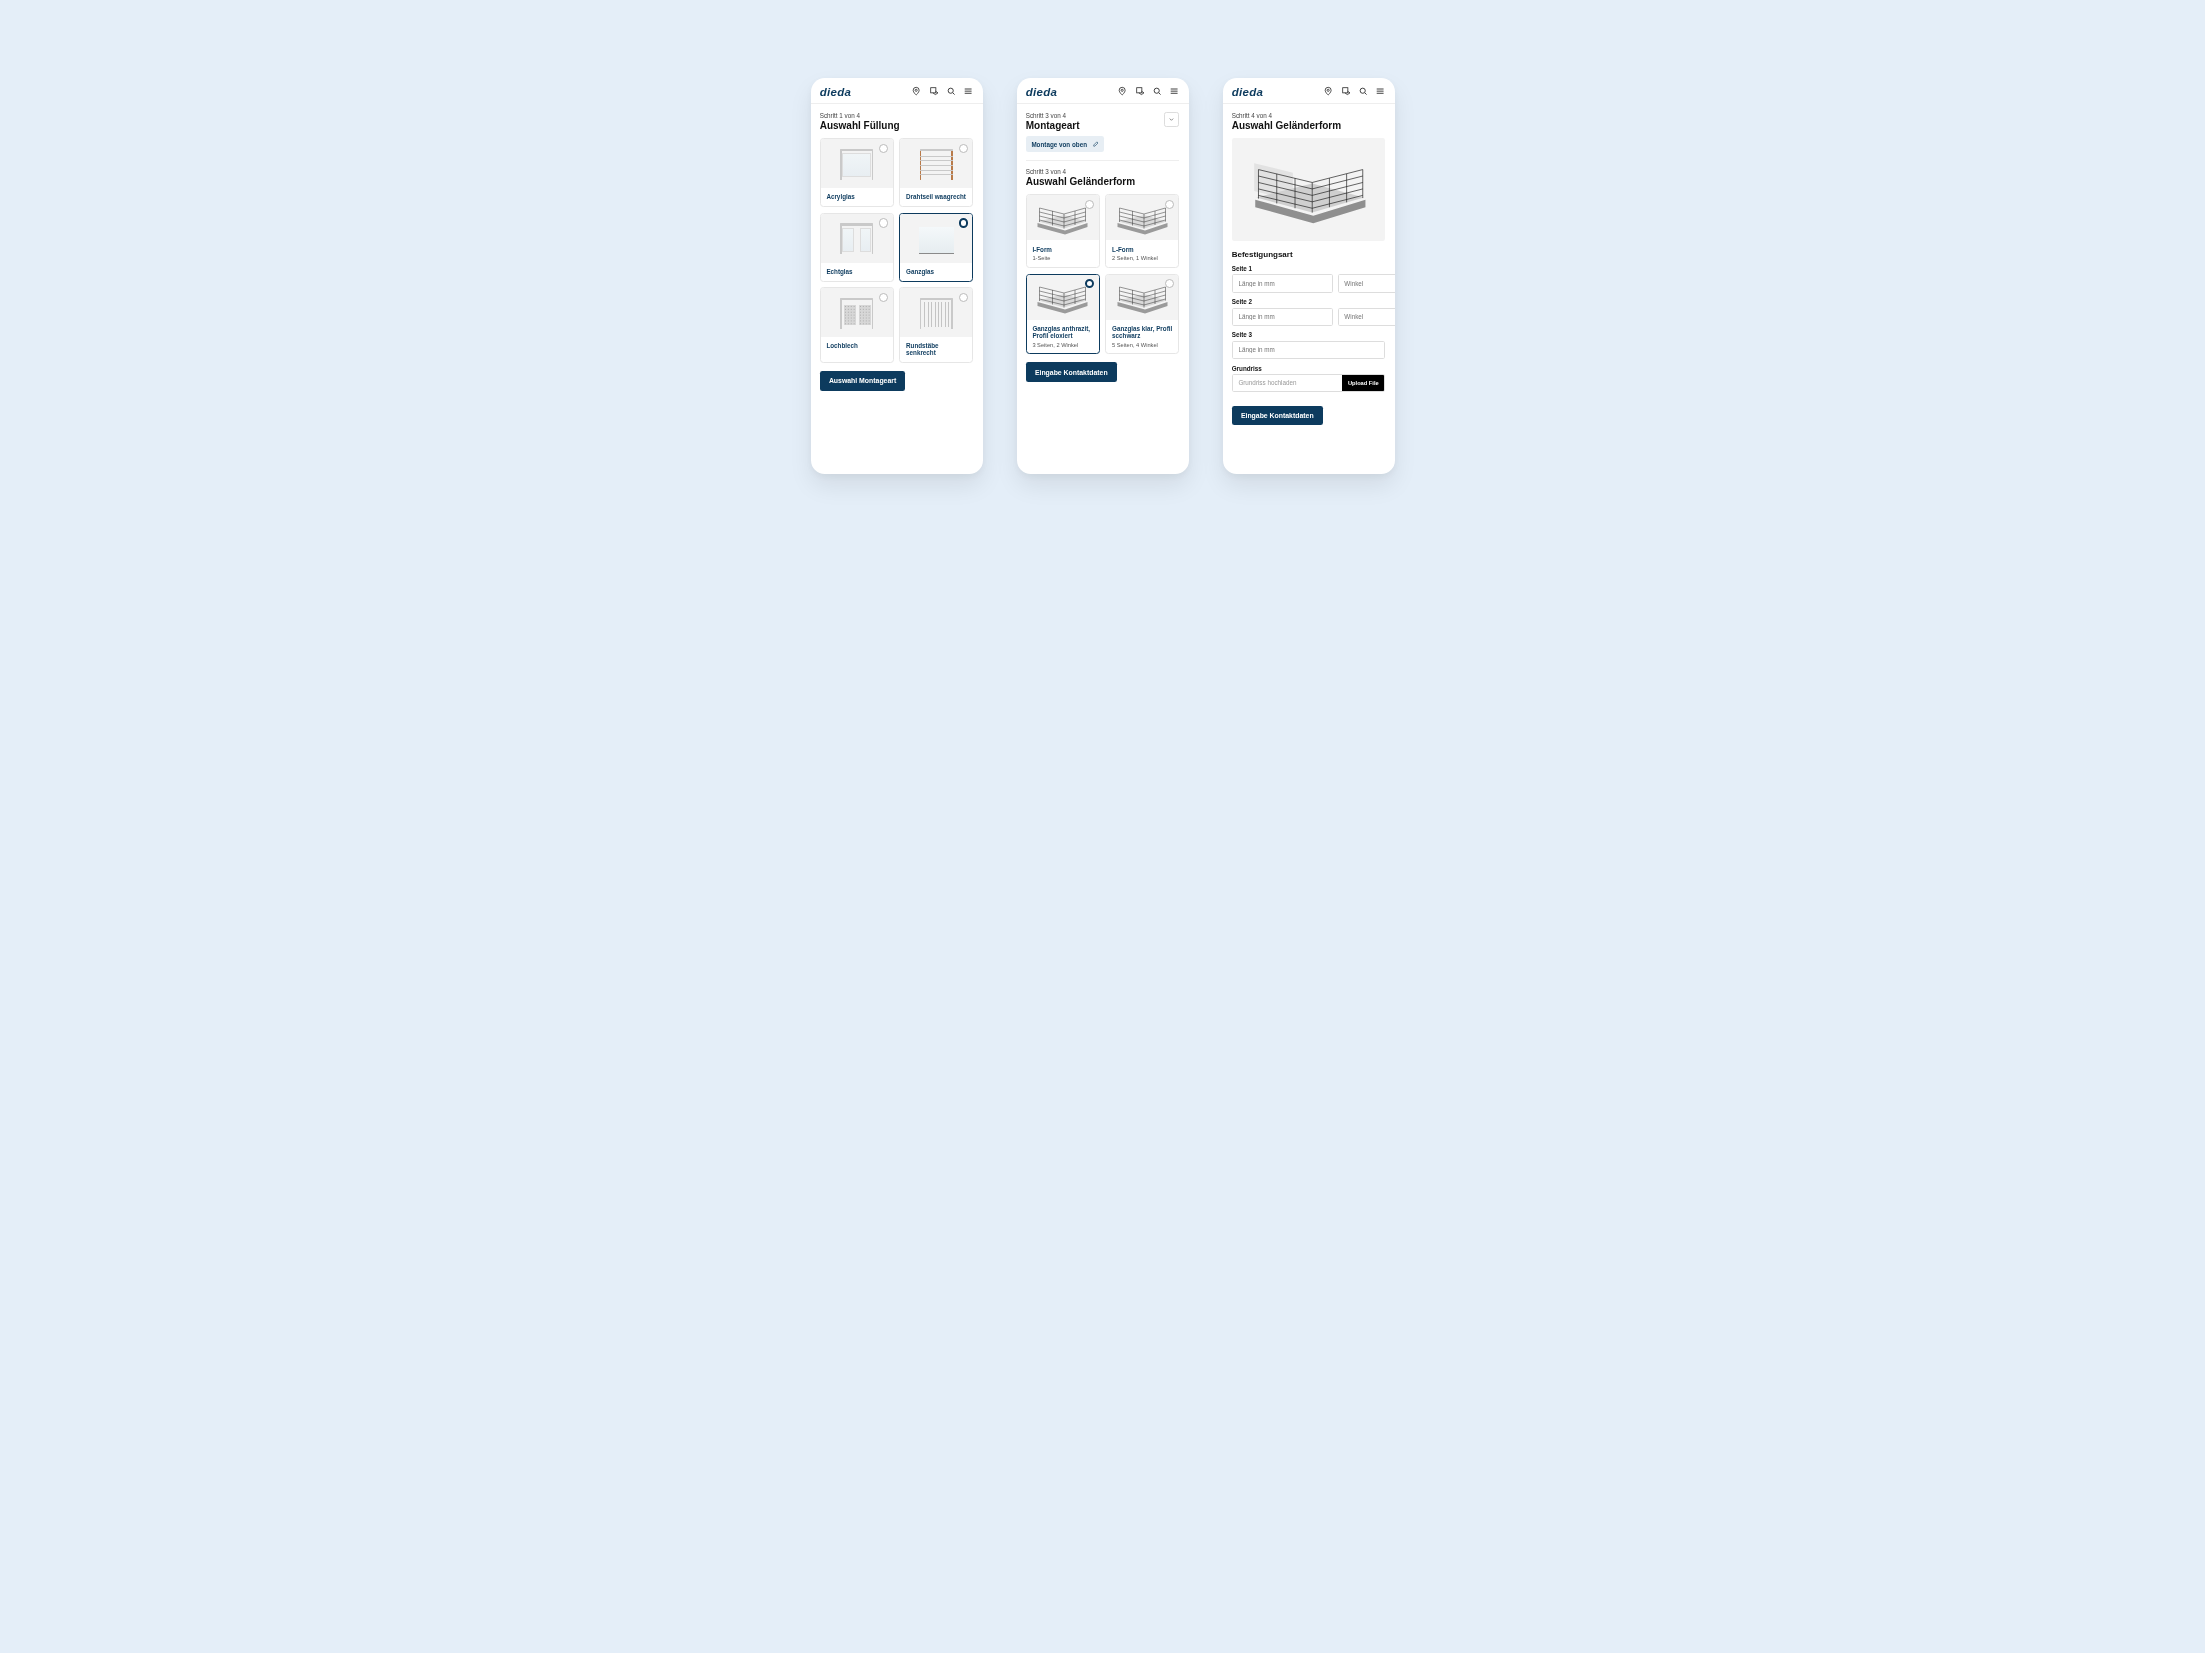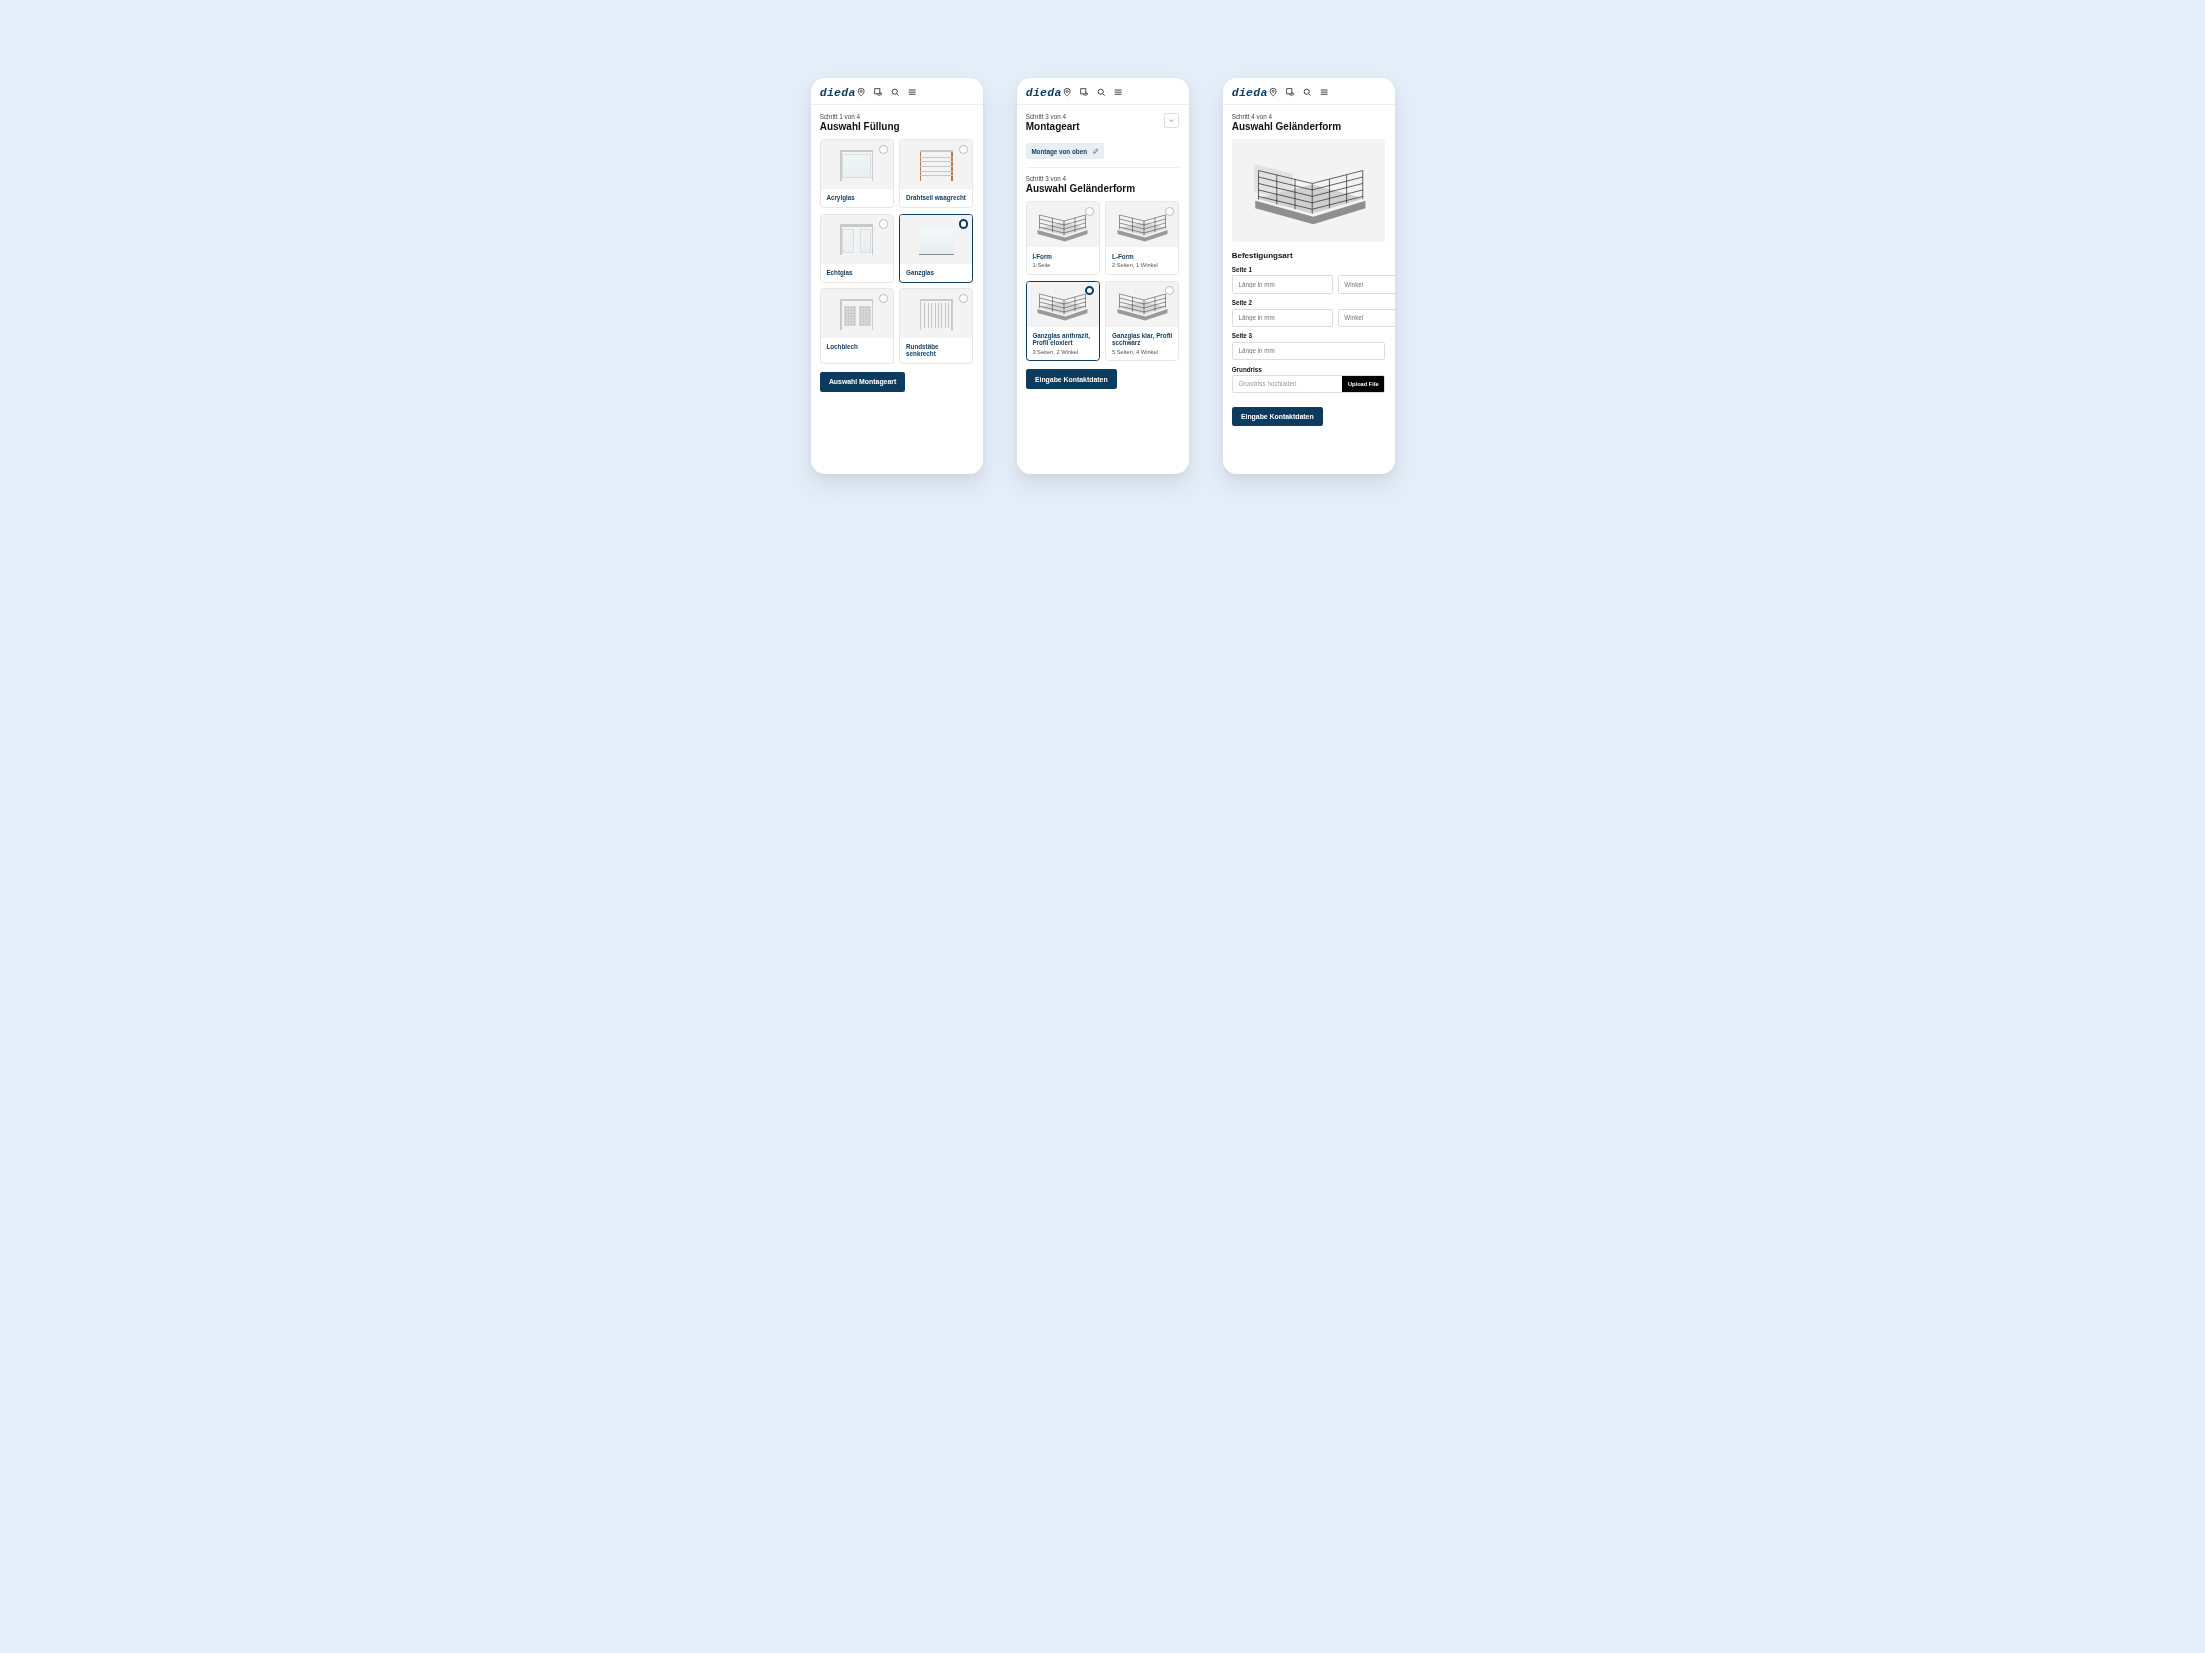--- a/index.html
+++ b/index.html
@@ -23,24 +23,23 @@
     border-radius: 13.8px;
     box-shadow: 0 11.5px 23px rgba(0,0,0,0.08), 0 2.3px 6.9px rgba(0,0,0,0.04);
     overflow: hidden;
     display: flex;
     flex-direction: column;
   }
   .phone-tall { min-height: 396px; }
   .topbar {
     display: flex;
     align-items: center;
-    justify-content: flex-start;
+    justify-content: space-between;
     padding: 8px 9.2px 5.7px 9.2px;
     border-bottom: 0.6px solid #eee;
-    font-family: Liberation Mono, monospace;
   }
   .brand {
     font-weight: 800;
     font-style: italic;
     color: #0d3b5e;
     font-size: 11.5px;
     letter-spacing: 0.3px;
   }
   .topicons { display: flex; gap: 6.9px; align-items: center; }
   .ticon { width: 10.3px; height: 10.3px; color: #222; display:flex; align-items:center; justify-content:center; }
@@ -330,21 +329,21 @@
             <svg viewBox="0 0 24 24" fill="none" stroke="currentColor" stroke-width="2">
               <path d="M4 7h16M4 12h16M4 17h16"></path>
             </svg>
           </span>
       </div>
     </div>
     <div class="content">
       <div class="header-row">
         <div>
           <div class="step">Schritt 3 von 4</div>
-          <div class="h1" style="margin-bottom:11px;">Montageart</div>
+          <div class="h1" style="margin-bottom:5px;">Montageart</div>
         </div>
         <div class="dropdown-btn">
           <svg viewBox="0 0 24 24" width="6.9" height="6.9" fill="none" stroke="#333" stroke-width="2">
               <path d="M6 9l6 6 6-6"></path>
             </svg>
         </div>
       </div>
       <div class="chip-row">
         <div class="chip">
           <span>Montage von oben</span>

